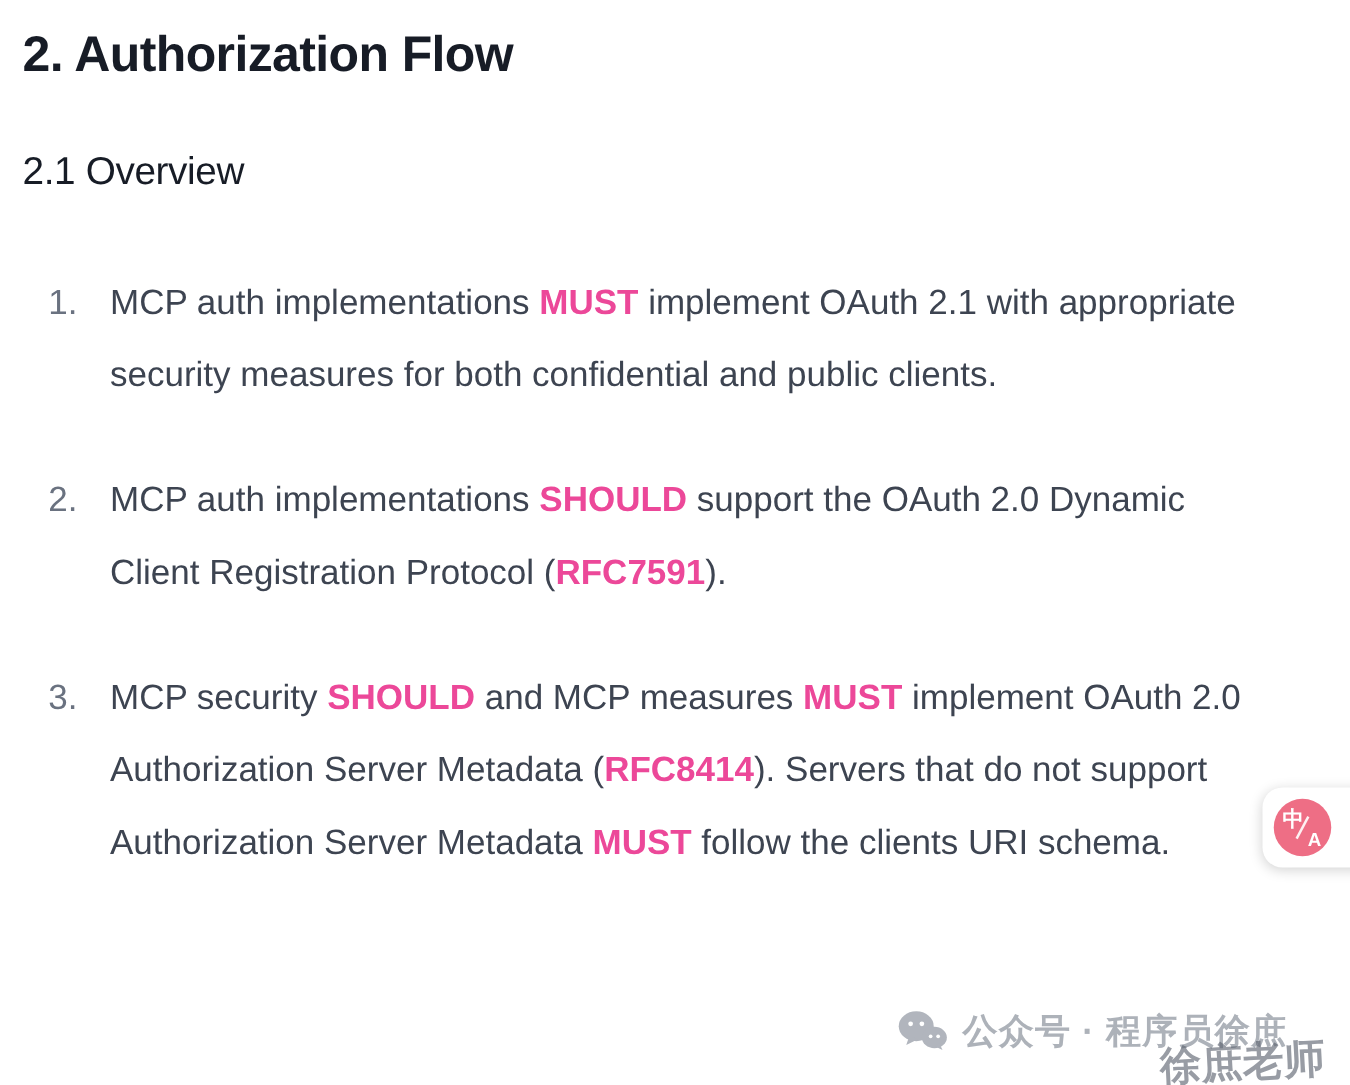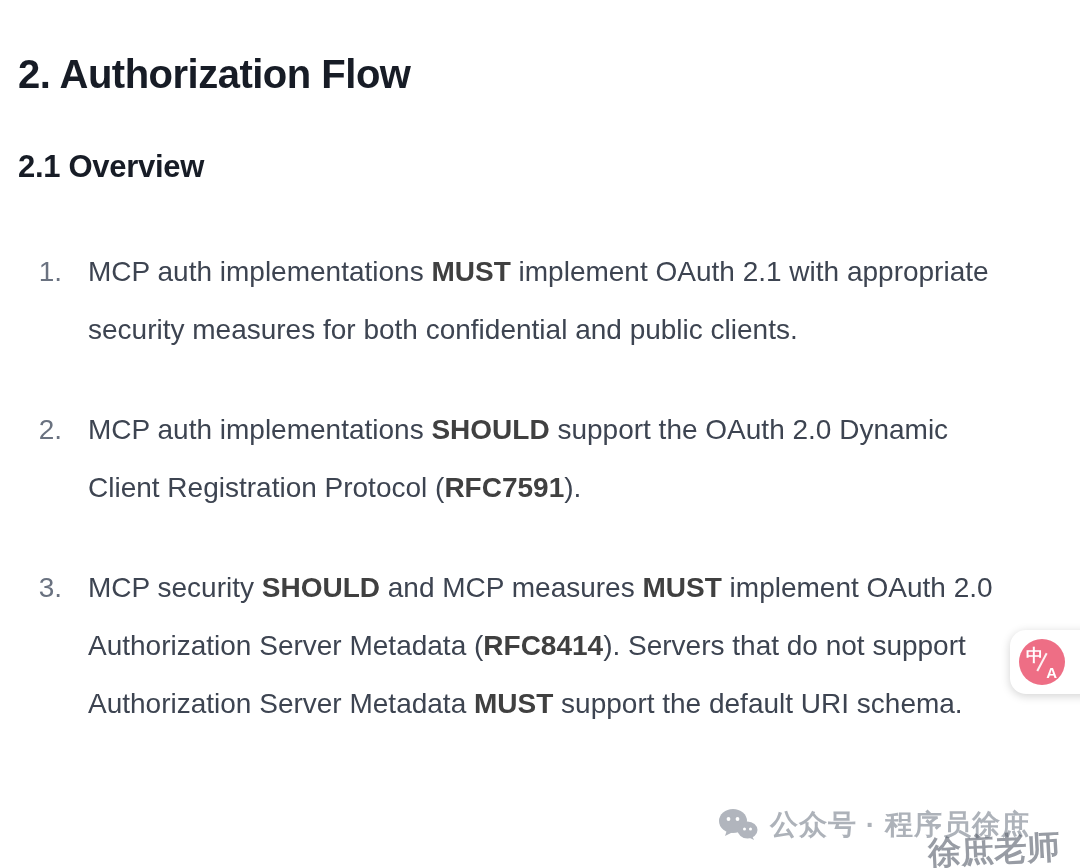--- a/index.html
+++ b/index.html
@@ -9,32 +9,31 @@
     background: #ffffff;
     overflow: hidden;
     font-family: "Liberation Sans", "DejaVu Sans", sans-serif;
     color: #3d4451;
   }
   .page {
     position: absolute;
     top: 0; left: 0;
     width: 1060px;
     padding: 18px 42px 0 18px;
-    margin-top: 30px;
   }
   h1.doc-title {
     font-size: 40px;
     font-weight: 700;
     color: #171c26;
     letter-spacing: -0.5px;
     margin-top: 4px;
   }
   h2.section-heading {
     font-size: 31px;
-    font-weight: 700;
+    font-weight: 400;
     color: #171c26;
     letter-spacing: -0.3px;
     margin-top: 52px;
   }
   ol.overview-list {
     list-style: none;
     margin-top: 58px;
   }
   .list-item {
     display: flex;
@@ -49,21 +48,21 @@
     text-align: right;
     margin-right: 26px;
     color: #6a7280;
   }
   .item-text {
     flex: 1;
     color: #3d4451;
   }
   .item-text strong {
     font-weight: 700;
-    color: #404040;
+    color: #ec4899;
   }
 
   
   .translate-widget {
     position: absolute;
     top: 630px;
     right: -26px;
     width: 96px;
     height: 64px;
     background: #ffffff;
@@ -136,21 +135,21 @@
       <li class="list-item">
         <span class="num">1.</span>
         <span class="item-text"><span>MCP auth implementations </span><strong>MUST</strong><span> implement OAuth 2.1 with appropriate security measures for both confidential and public clients.</span></span>
       </li>
       <li class="list-item">
         <span class="num">2.</span>
         <span class="item-text"><span>MCP auth implementations </span><strong>SHOULD</strong><span> support the OAuth 2.0 Dynamic Client Registration Protocol (</span><strong>RFC7591</strong><span>).</span></span>
       </li>
       <li class="list-item">
         <span class="num">3.</span>
-        <span class="item-text"><span>MCP security </span><strong>SHOULD</strong><span> and MCP measures </span><strong>MUST</strong><span> implement OAuth 2.0 Authorization Server Metadata (</span><strong>RFC8414</strong><span>). Servers that do not support Authorization Server Metadata </span><strong>MUST</strong><span> support the default URI schema.</span></span>
+        <span class="item-text"><span>MCP security </span><strong>SHOULD</strong><span> and MCP measures </span><strong>MUST</strong><span> implement OAuth 2.0 Authorization Server Metadata (</span><strong>RFC8414</strong><span>). Servers that do not support Authorization Server Metadata </span><strong>MUST</strong><span> follow the clients URI schema.</span></span>
       </li>
     </ol>
 </div>
 
 <div class="translate-widget" title="">
   <div class="translate-circle" id="translate-circle" style="background: rgb(238, 110, 133);">
     <span class="zh">中</span>
     <span class="slash"></span>
     <span class="en">A</span>
   </div>

